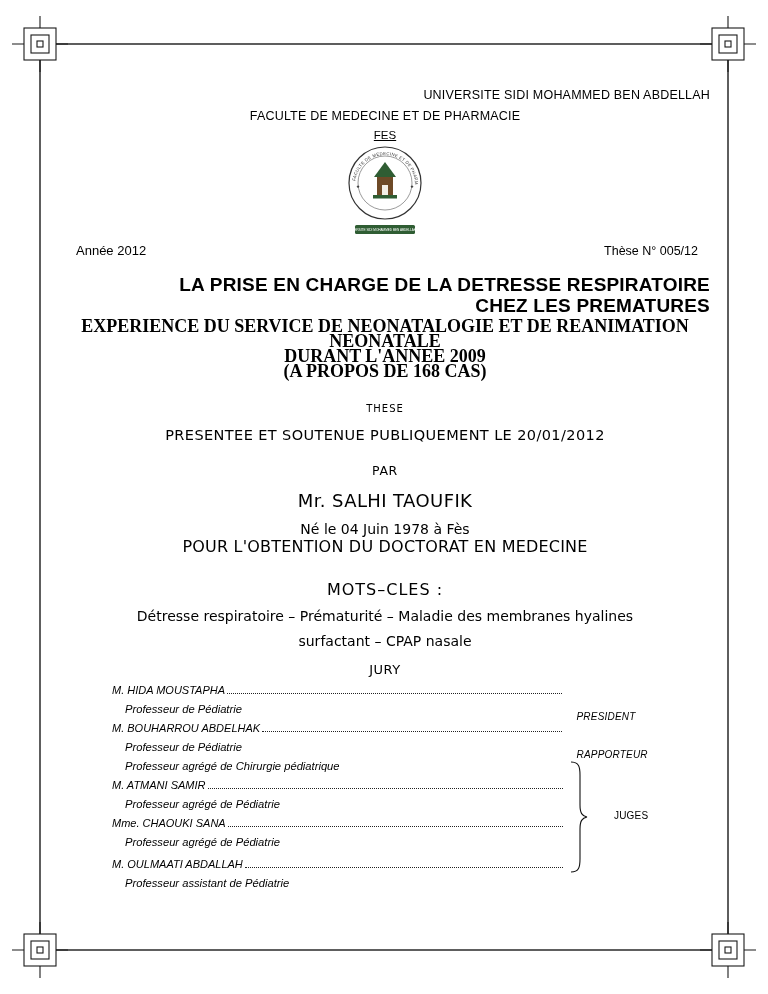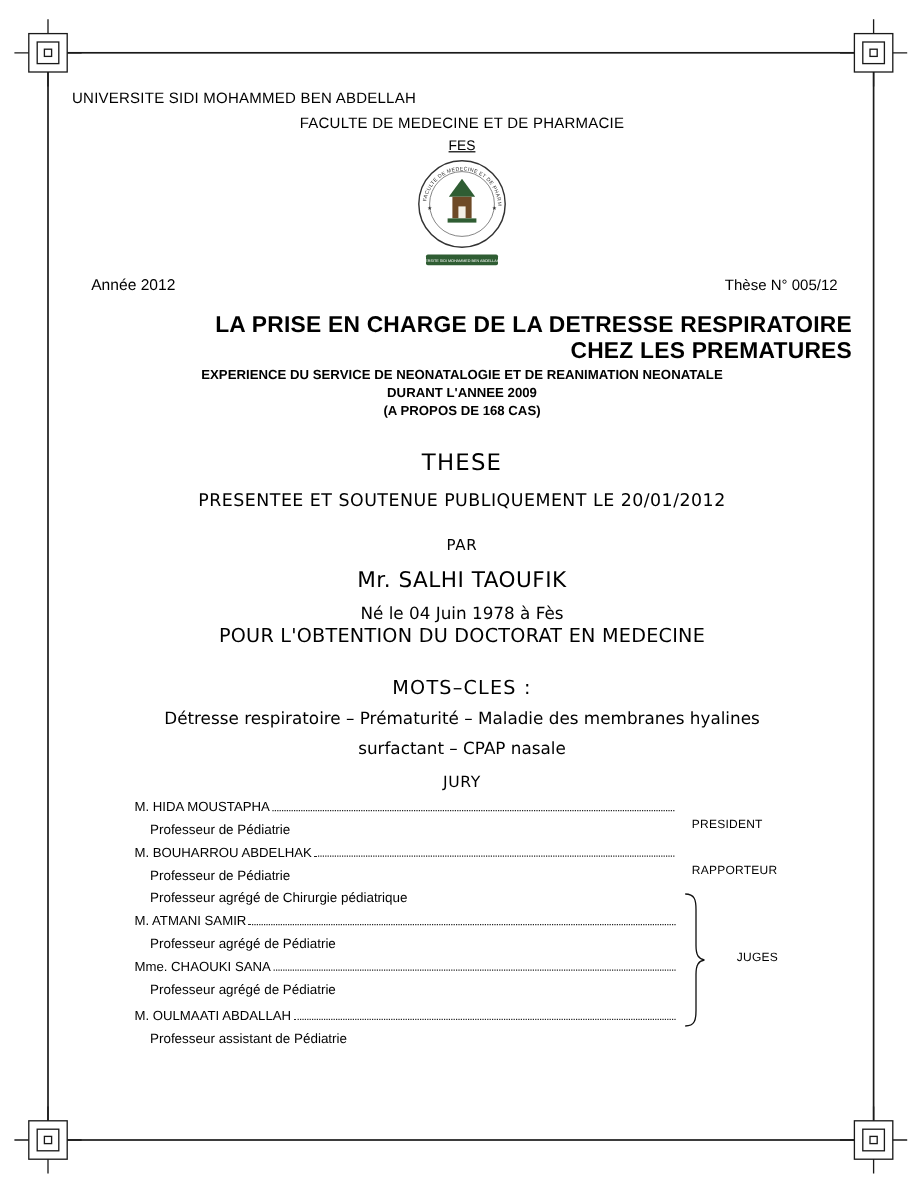--- a/index.html
+++ b/index.html
@@ -3,47 +3,47 @@
 <meta charset="utf-8">
 <style>
   html,body{margin:0;padding:0;background:#ffffff;}
   .page{
     position:relative;width:768px;height:994px;background:#fff;
     font-family:"Liberation Sans",sans-serif;color:#000;overflow:hidden;
   }
   .frame{position:absolute;left:0;top:0;pointer-events:none;}
   .content{position:absolute;left:60px;right:58px;top:62px;}
 
-  .hdr-university{text-align:left;font-size:12.5px;letter-spacing:.2px;margin-top:13px;}
+  .hdr-university{text-align:right;font-size:12.5px;letter-spacing:.2px;margin-top:26px;}
   .hdr-faculty{text-align:center;font-size:12.5px;letter-spacing:.2px;margin-top:7px;}
   .hdr-city{text-align:center;font-size:11.5px;margin-top:6px;text-decoration:underline;}
   .logo-wrap{display:flex;justify-content:center;margin-top:2px;}
 
   .meta-row{display:flex;justify-content:space-between;align-items:flex-end;
     font-size:13px;margin-top:6px;padding:0 12px 0 16px;}
   .meta-right{font-size:12.5px;}
 
   .main-title{margin-top:16px;text-align:right;font-weight:bold;font-size:19px;
     line-height:21px;letter-spacing:.2px;}
-  .sub-title{text-align:center;font-weight:bold;font-size:11px;line-height:15px;margin-top:3px;}
+  .sub-title{text-align:center;font-weight:bold;font-size:18px;line-height:15px;margin-top:3px;font-family:Liberation Serif, serif;}
 
   .gothic{font-family:"DejaVu Sans",sans-serif;}
-  .these{text-align:center;font-size:19px;letter-spacing:1px;margin-top:24px;}
+  .these{text-align:center;font-size:10px;letter-spacing:1px;margin-top:24px;}
   .presentee{text-align:center;font-size:14.5px;letter-spacing:.4px;margin-top:13px;}
   .par{text-align:center;font-size:12.5px;letter-spacing:.6px;margin-top:20px;}
   .author{text-align:center;font-size:18px;letter-spacing:.4px;margin-top:12px;}
   .birth{text-align:center;font-size:14px;margin-top:10px;}
   .degree{text-align:center;font-size:16px;letter-spacing:.2px;}
   .kw-label{text-align:center;font-size:16px;letter-spacing:1px;margin-top:24px;}
   .kw-line{text-align:center;font-size:14px;line-height:25px;}
   .kw-lines{margin-top:5px;}
   .jury-label{text-align:center;font-size:13px;letter-spacing:.5px;margin-top:8px;}
 
   .jury{position:relative;margin:7px 0 0 52px;width:614px;font-size:11px;}
-  .jrow{display:flex;align-items:center;}
+  .jrow{display:flex;align-items:flex-end;font-style:italic;}
   .jmain{width:452px;}
   .jname-line{display:flex;align-items:baseline;height:19px;}
   .jname{white-space:nowrap;}
   .leader{flex:1;border-bottom:1.5px dotted #222;margin:0 1px 4px 2px;}
   .jtitle{height:19px;padding-left:13px;font-size:11.2px;}
   .jrole{width:150px;padding:3px 0 0 14px;font-size:10px;letter-spacing:.2px;white-space:nowrap;}
   .jrole.assoc{padding-top:9px;}
   .jrow.last{margin-top:3px;}
   .brace{position:absolute;left:456px;top:77px;}
   .juges{position:absolute;left:502px;top:126px;font-size:10px;letter-spacing:.2px;}

